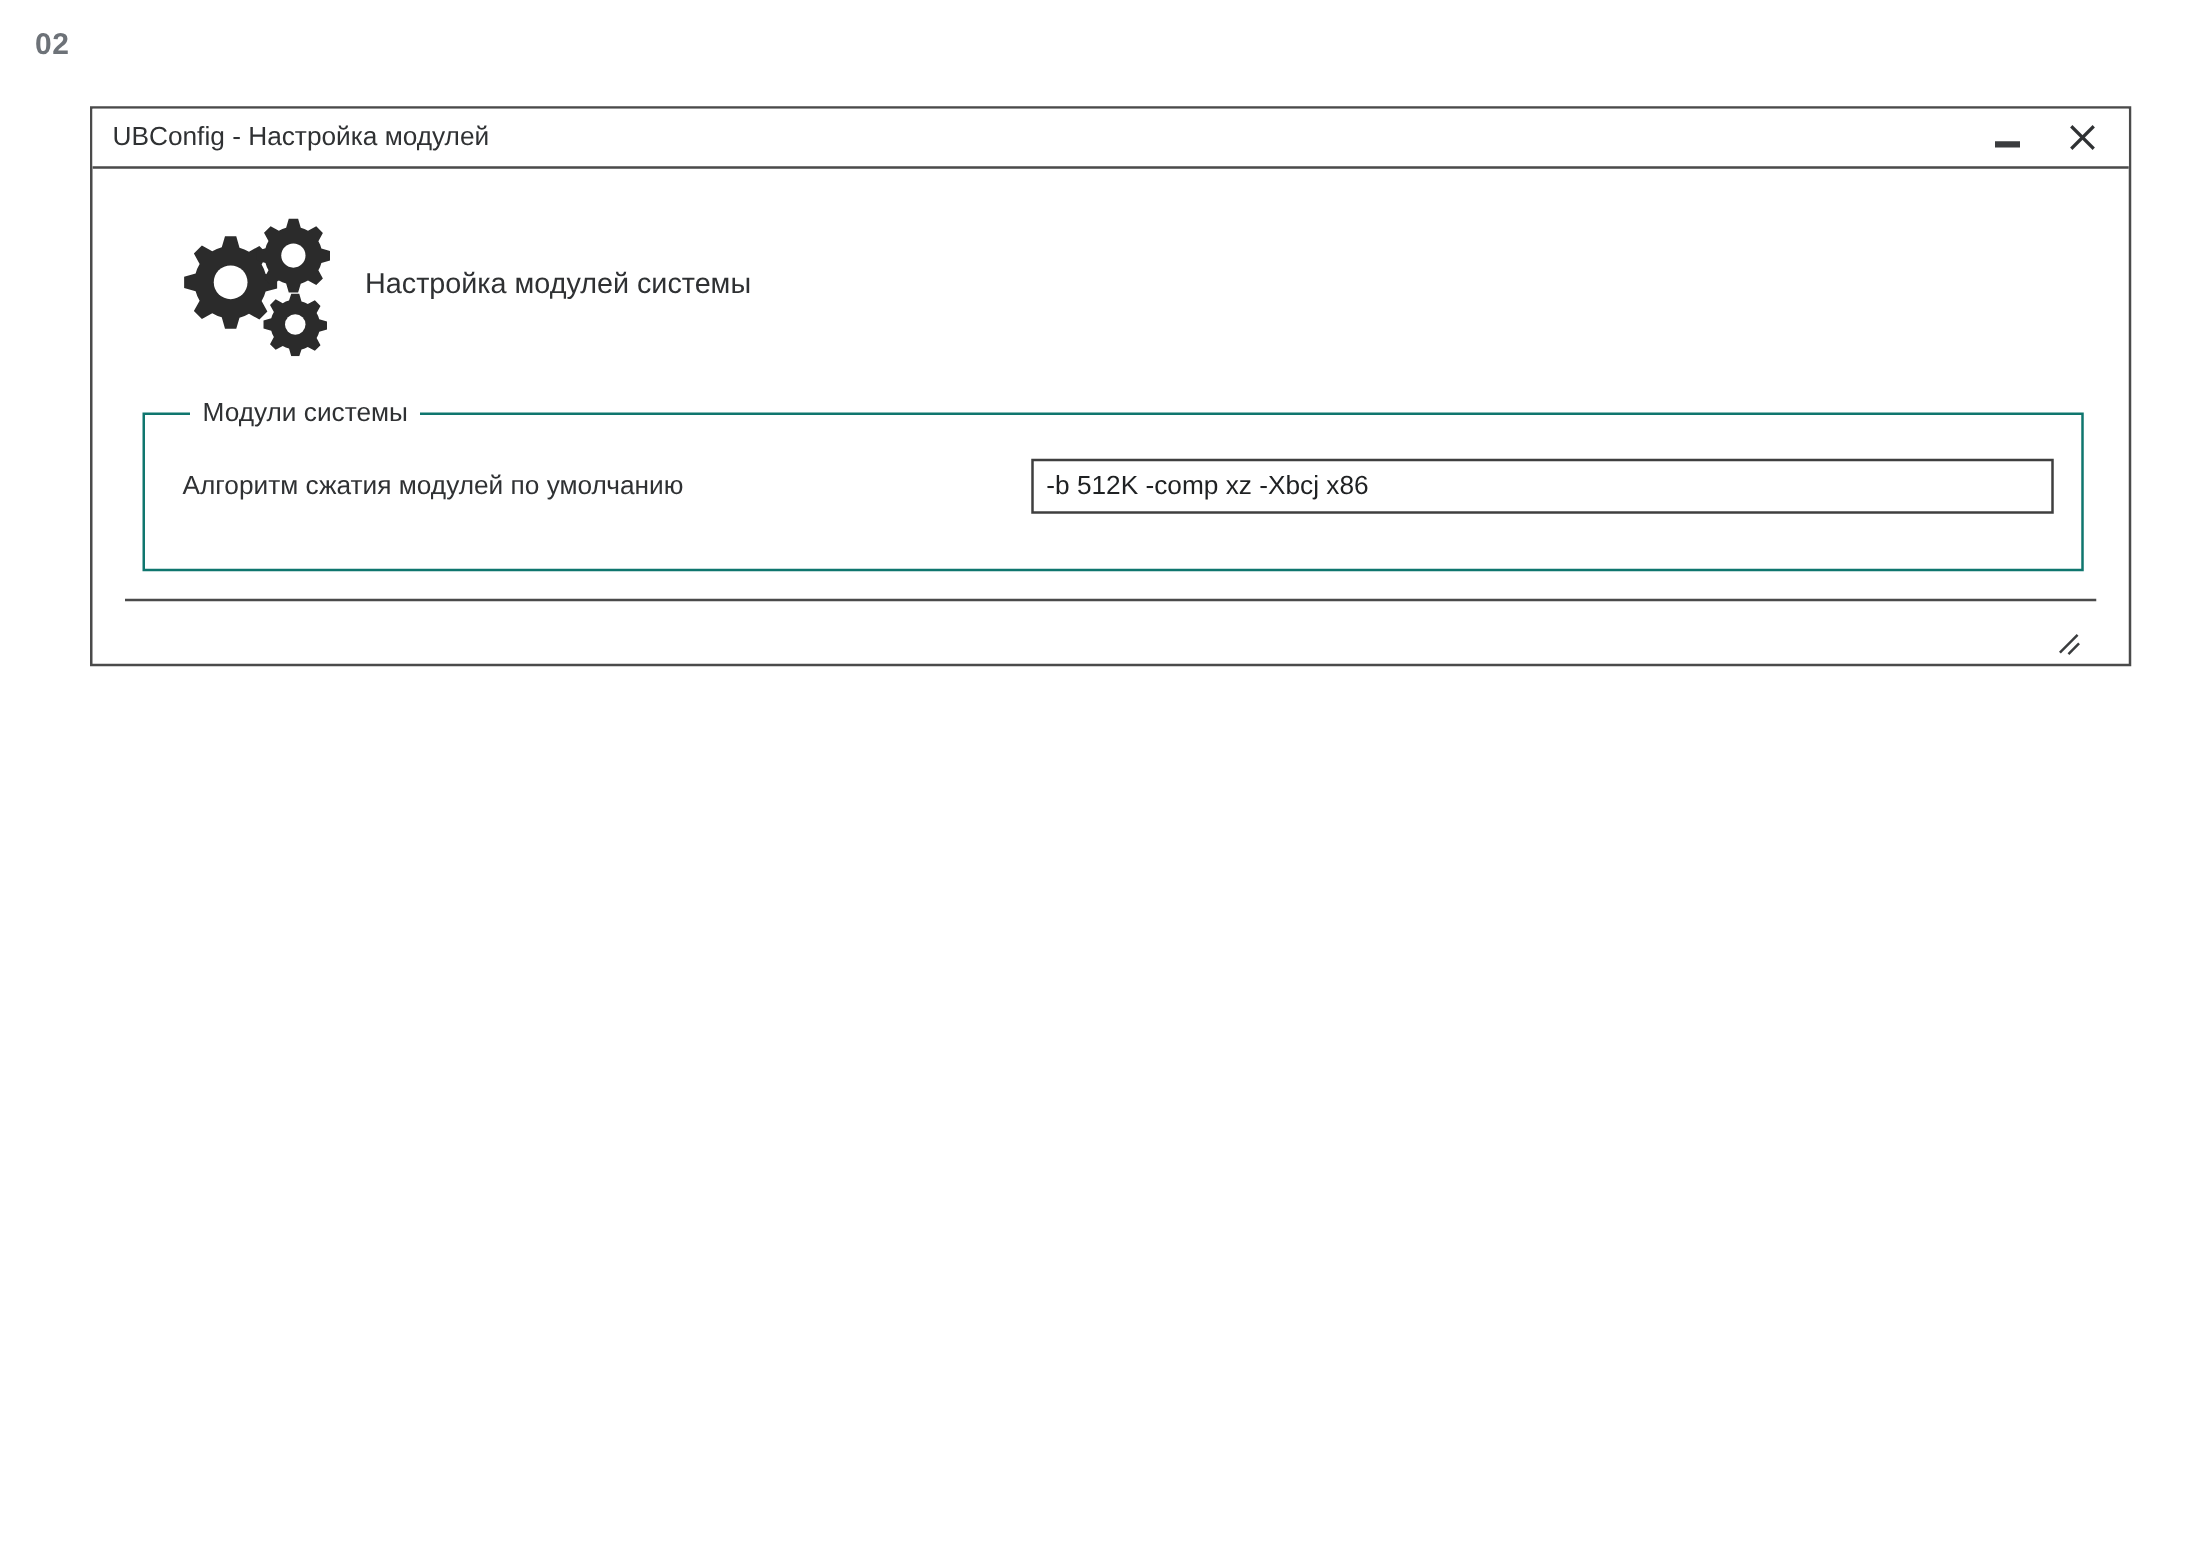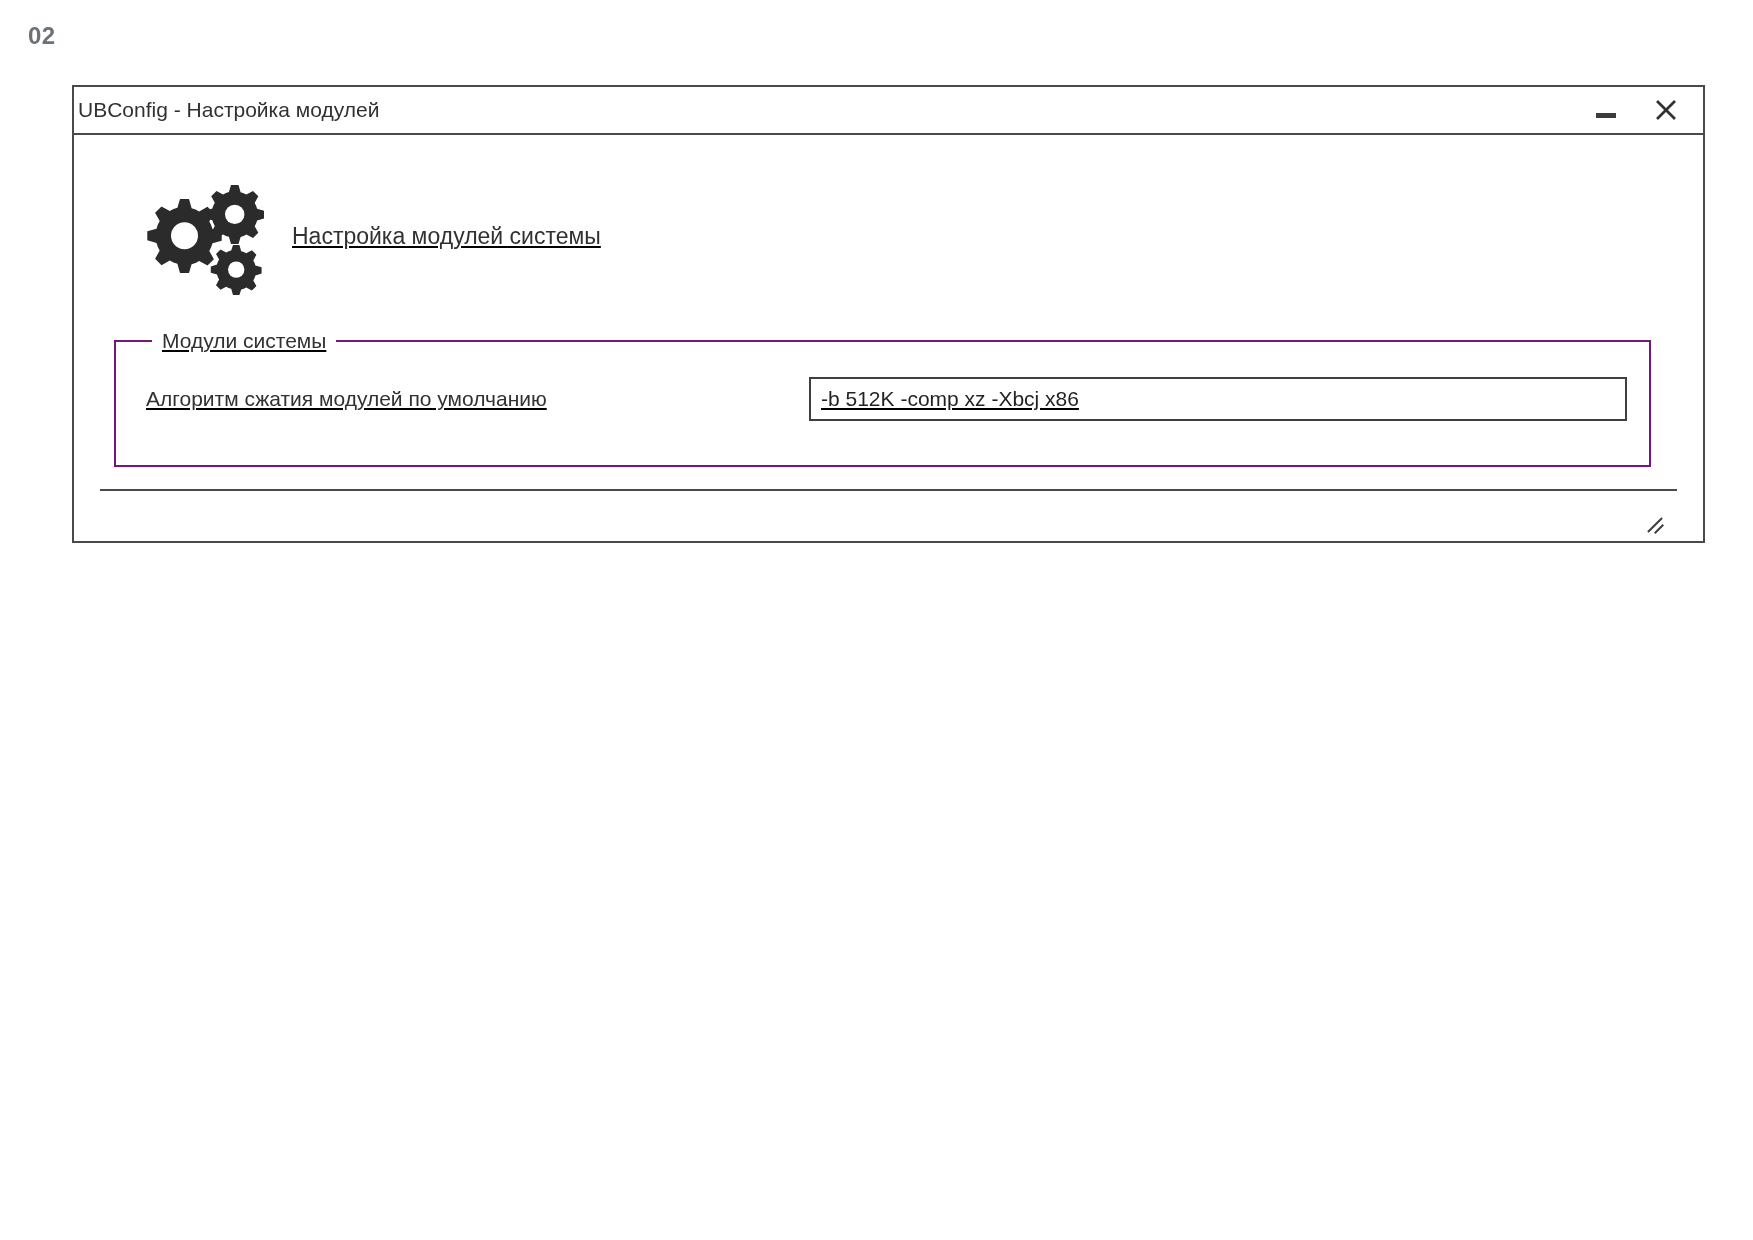--- a/index.html
+++ b/index.html
@@ -39,21 +39,21 @@
     border: 2px solid #4a4a4a;
     background: #ffffff;
     box-sizing: border-box;
   }
 
   .titlebar {
     height: 48px;
     border-bottom: 2px solid #4a4a4a;
     display: flex;
     align-items: center;
-    padding: 0 14px 0 4px;
+    padding: 0 14px 0 16px;
     box-sizing: border-box;
     background: #ffffff;
   }
 
   .title-text {
     font-size: 21px;
     color: #2f3133;
     flex: 1 1 auto;
     white-space: nowrap;
     overflow: hidden;
@@ -82,23 +82,22 @@
     height: 5px;
     background: #3a3c3e;
     display: block;
     margin-top: 10px;
   }
 
   .btn-close svg { display: block; }
 
   
   .win-body {
-    padding: 28px 26px 0 26px;
-    box-sizing: border-box;
-    text-decoration: underline;
+    padding: 18px 26px 0 26px;
+    box-sizing: border-box;
   }
 
   .header-row {
     display: flex;
     align-items: center;
     gap: 28px;
     padding: 14px 0 22px 34px;
   }
 
   .gears-icon {
@@ -107,22 +106,22 @@
     flex: 0 0 auto;
   }
 
   .header-caption {
     font-size: 23px;
     color: #2f3133;
   }
 
   
   .group {
-    border: 2px solid #701a75;
-    margin: 12px 26px 0 14px;
+    border: 2px solid #0f766e;
+    margin: 12px 10px 0 14px;
     padding: 12px 22px 26px 22px;
     box-sizing: border-box;
   }
 
   .group > legend {
     font-size: 21px;
     color: #2f3133;
     padding: 0 10px;
     margin-left: 14px;
   }

